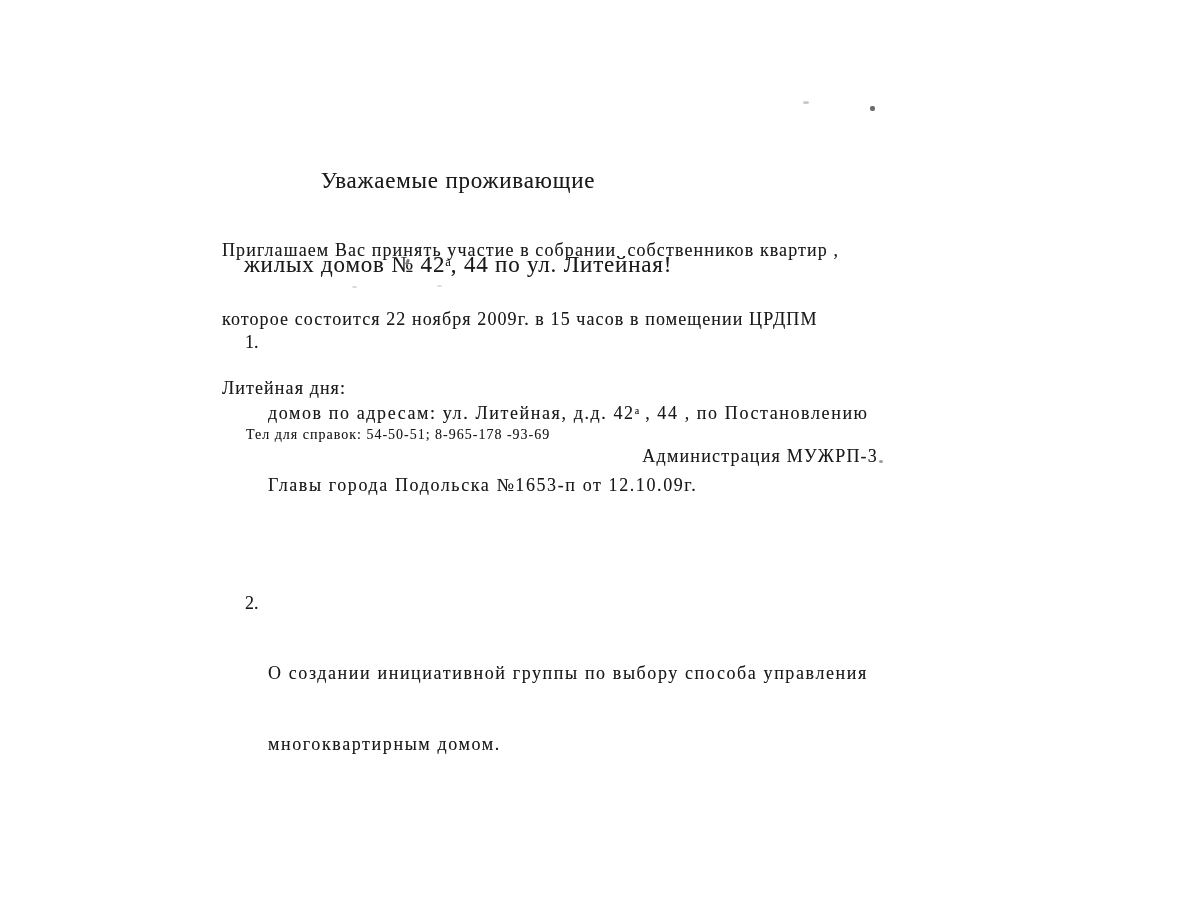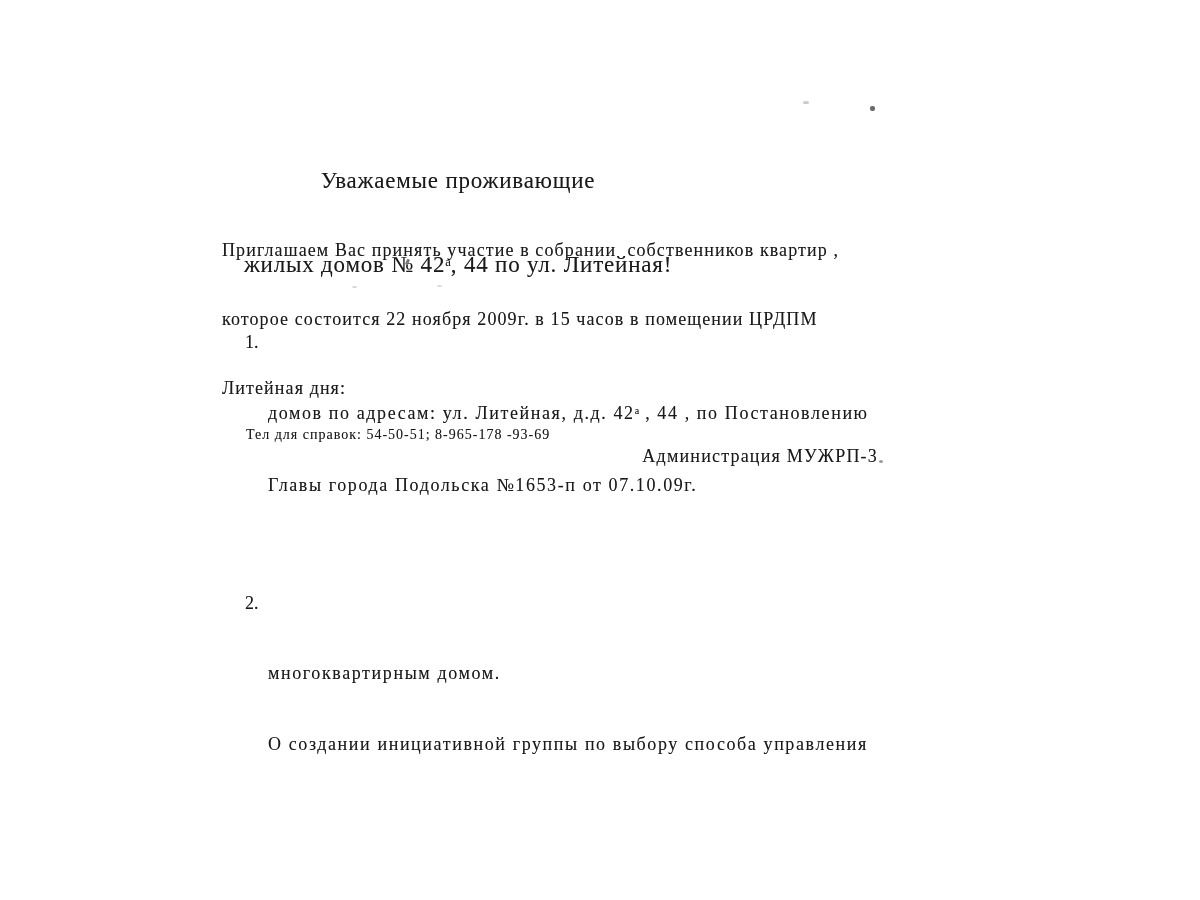--- a/index.html
+++ b/index.html
@@ -101,26 +101,26 @@
   <div class="intro txt">
     <div class="b">Приглашаем Вас принять участие в собрании  собственников квартир ,</div>
     <div class="b">которое состоится 22 ноября 2009г. в 15 часов в помещении ЦРДПМ</div>
     <div>Литейная дня:</div>
   </div>
 
   <div class="agenda txt">
     <div class="agenda-item">
       <span class="agenda-num">1.</span>
       <div><span>домов по адресам: ул. Литейная, д.д. 42</span><sup class="small-sup">а</sup><span> , 44 , по Постановлению</span></div>
-      <div>Главы города Подольска №1653-п от 07.10.09г.</div>
+      <div>Главы города Подольска №1653-п от 12.10.09г.</div>
     </div>
     <div class="agenda-item">
       <span class="agenda-num">2.</span>
+      <div>О создании инициативной группы по выбору способа управления</div>
       <div>многоквартирным домом.</div>
-      <div>О создании инициативной группы по выбору способа управления</div>
     </div>
   </div>
 
   <div class="phone-line txt">Тел для справок: 54-50-51; 8-965-178 -93-69</div>
 
   <div class="signature-line txt">Администрация МУЖРП-3</div>
 
   <div class="speck speck-1"></div>
   <div class="speck speck-2"></div>
   <div class="speck speck-3"></div>

